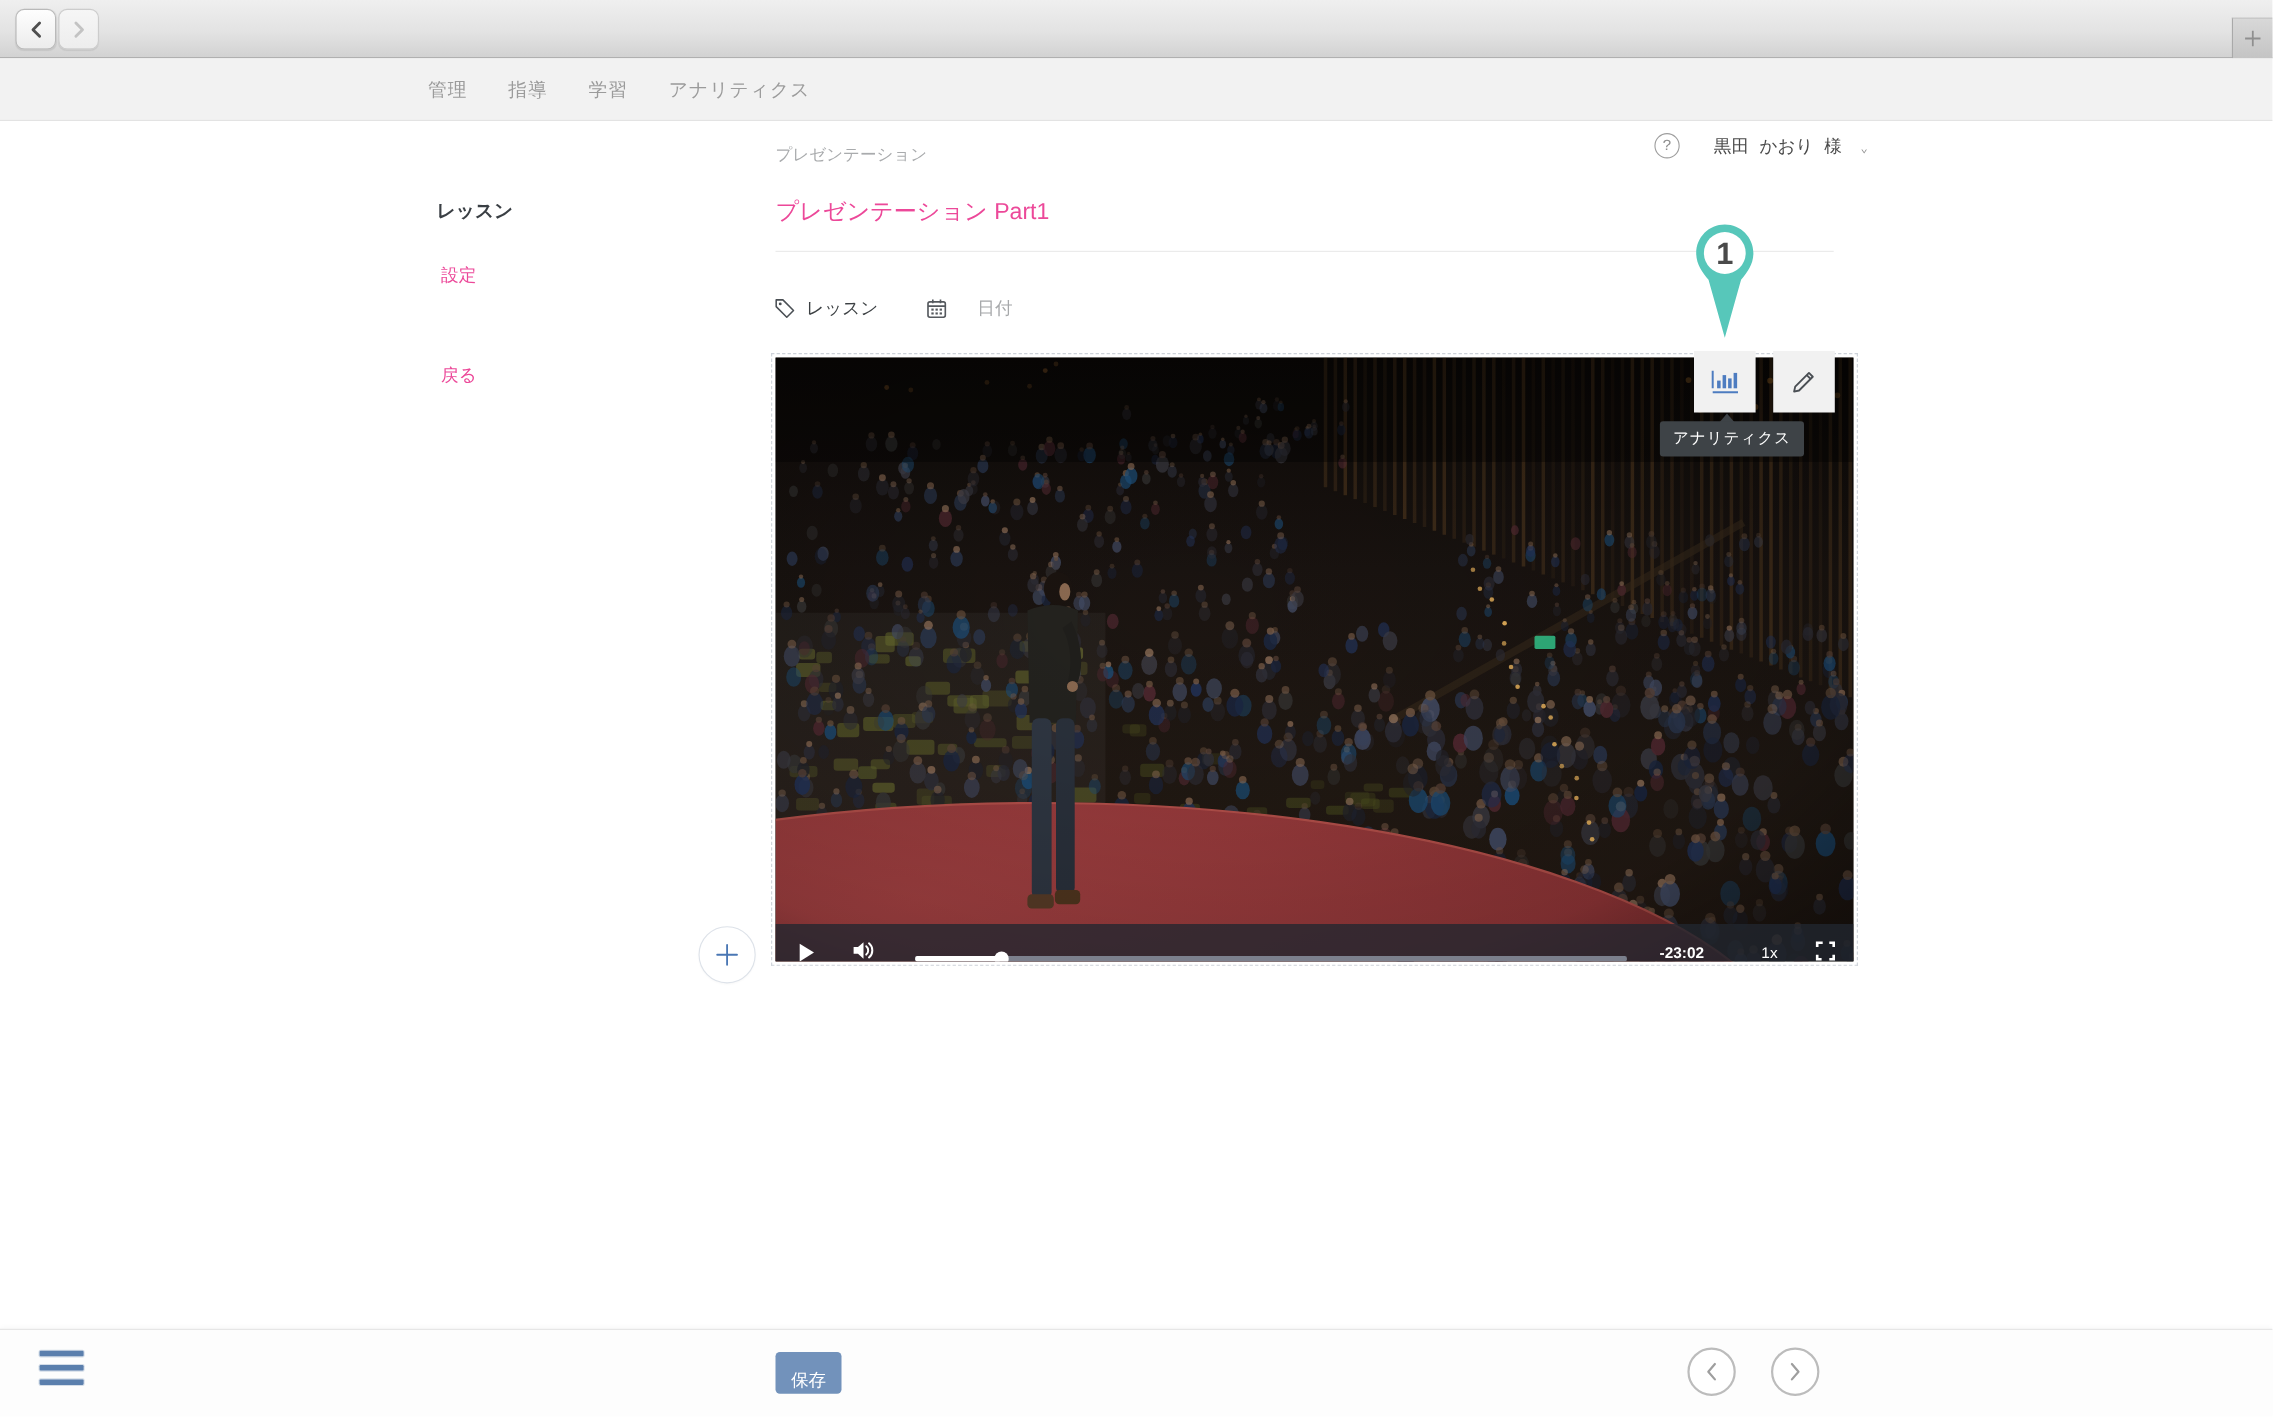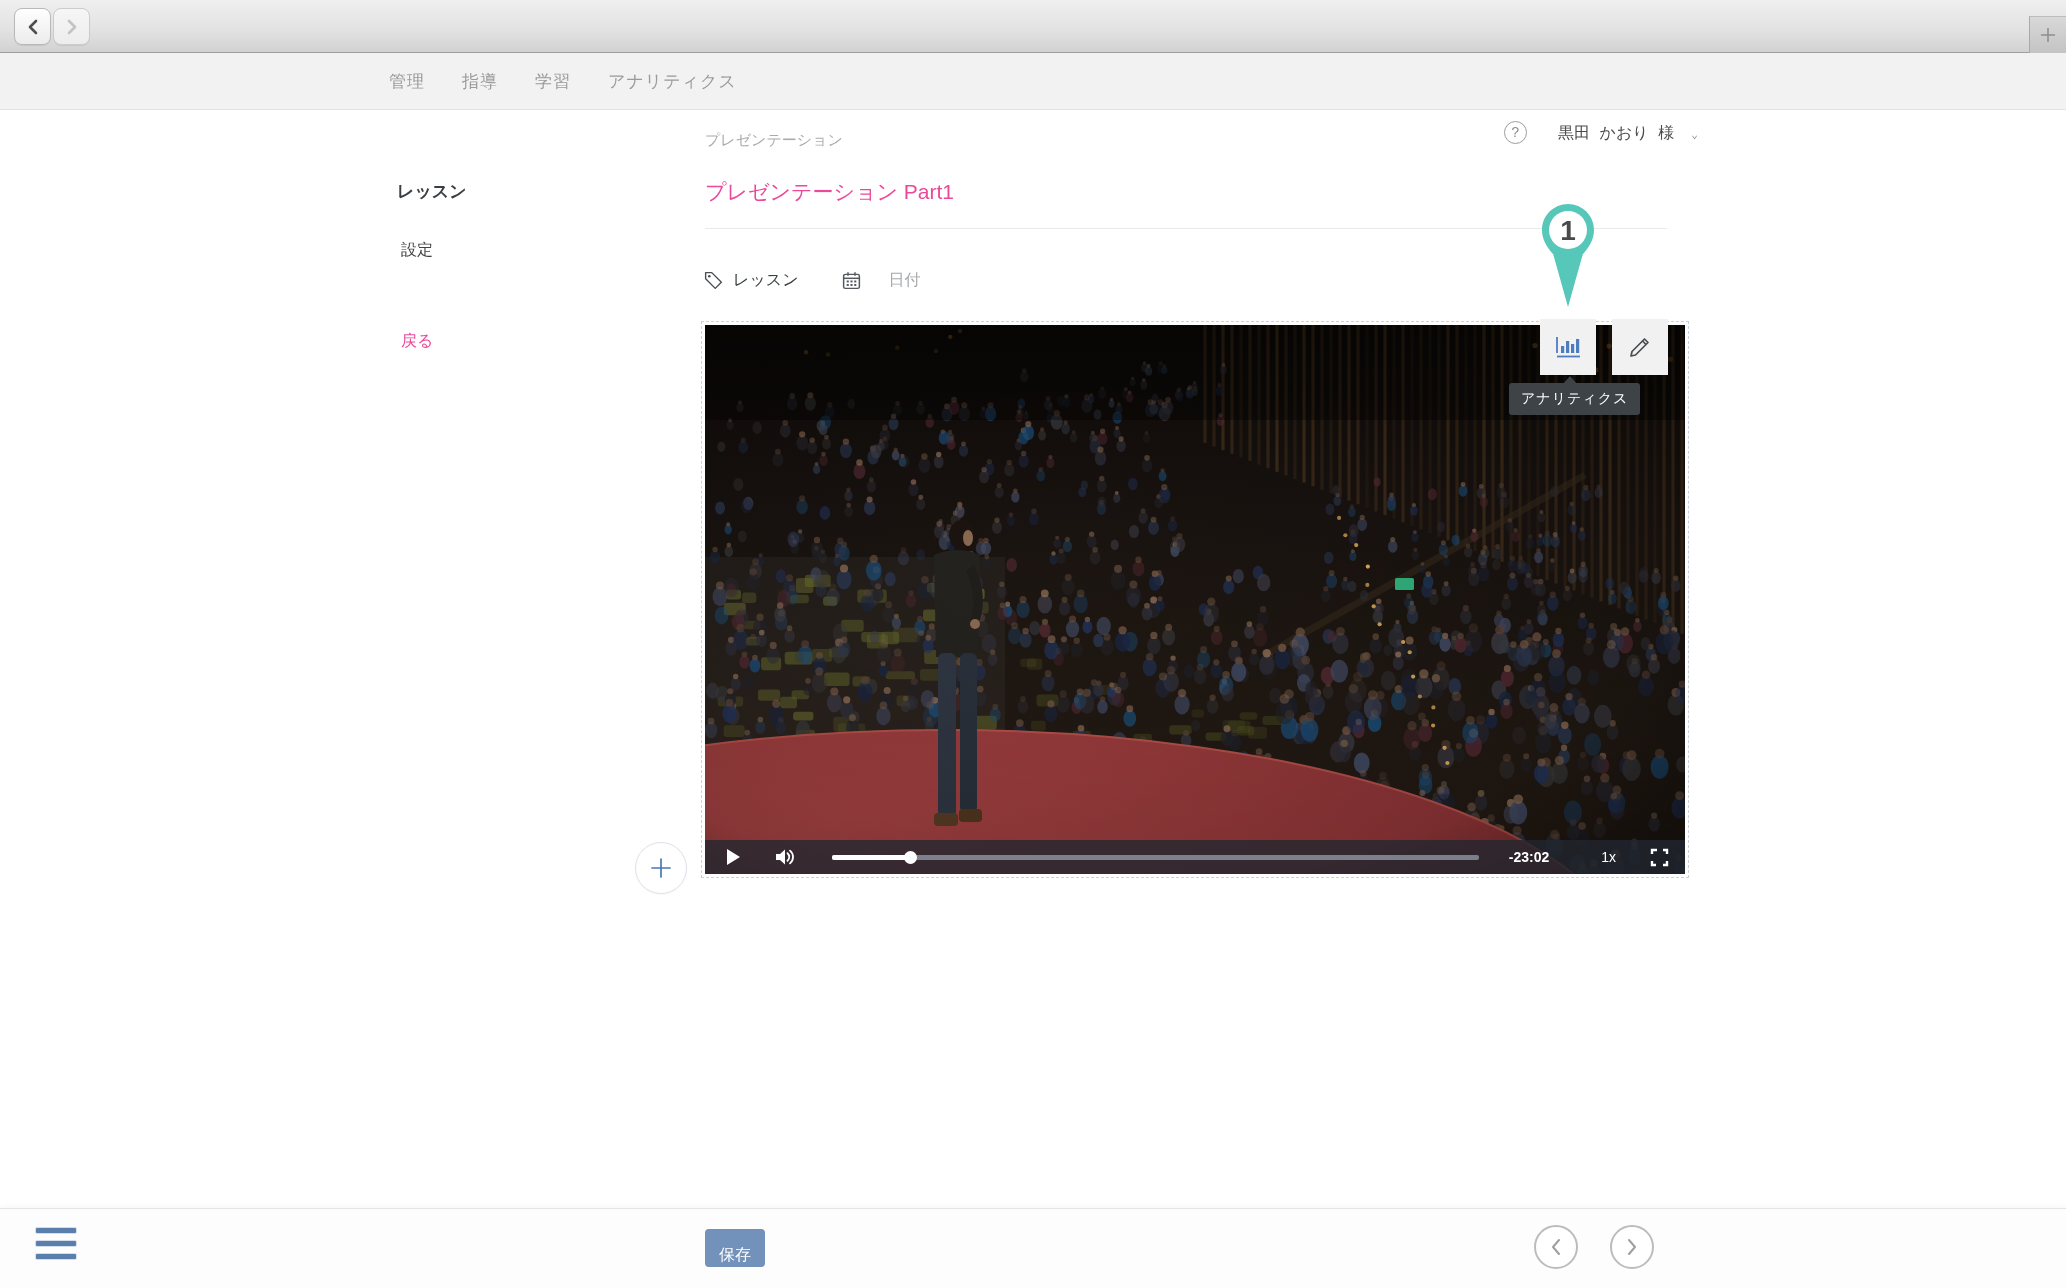--- a/index.html
+++ b/index.html
@@ -49,21 +49,21 @@
     font-size:14px; display:flex; align-items:center; justify-content:center;
   }
   .user-menu {
     position:absolute; left:1558px; top:70px; font-size:16px; color:#4a4a4a;
     display:flex; align-items:center; gap:17px; cursor:pointer;
   }
   .user-menu .chev { color:#8d8d8d; font-size:11px; transform:translateY(1px); }
 
   
   .side-lesson { left:397px; top:180px; font-size:17px; font-weight:bold; color:#3a3f44; }
-  .side-settings { left:401px; top:240px; font-size:16px; color:#404040; cursor:pointer; }
+  .side-settings { left:401px; top:240px; font-size:16px; color:#ec4899; cursor:pointer; }
   .side-back { left:401px; top:331px; font-size:16px; color:#ec4899; cursor:pointer; }
 
   
   .breadcrumb { left:705px; top:131px; font-size:15px; color:#a9abad; cursor:pointer; }
   .page-title { left:705px; top:178px; font-size:21px; color:#ec4899; }
   .title-divider { left:705px; top:228px; width:962px; height:1px; background:#e9e9e9; }
   .tag-row { left:703px; top:270px; display:flex; align-items:center; font-size:16px; }
   .tag-row .lbl-dark { color:#3c4043; margin-left:9px; }
   .tag-row .lbl-gray { color:#a6a8aa; margin-left:27px; }
   .tag-ico { display:inline-flex; }
@@ -74,21 +74,21 @@
     border:1px dashed #cdd2d9; padding:3px; background:#fff;
   }
   .video {
     position:relative; width:980px; height:549px; overflow:hidden; background:#140f0b;
   }
   .scene { position:absolute; left:0; top:0; }
 
   .controls {
     position:absolute; left:0; bottom:0; width:100%; height:34px;
     background:rgba(33,39,48,0.78);
-    display:flex; align-items:center; padding:0 16px 0 22px;
+    display:flex; align-items:flex-end; padding:0 16px 0 22px;
   }
   .play-tri {
     width:0; height:0; border-left:13px solid #ffffff;
     border-top:8px solid transparent; border-bottom:8px solid transparent;
     cursor:pointer; flex:none;
   }
   .vol { margin-left:34px; flex:none; cursor:pointer; display:flex; }
   .progress {
     position:relative; margin-left:36px; height:5px; flex:1 1 auto;
     background:rgba(148,158,172,0.75); border-radius:2px; cursor:pointer;

